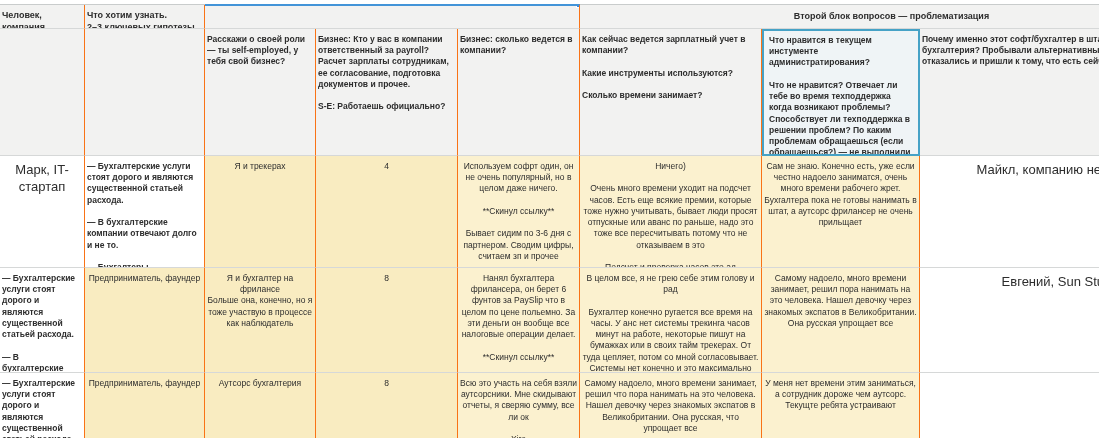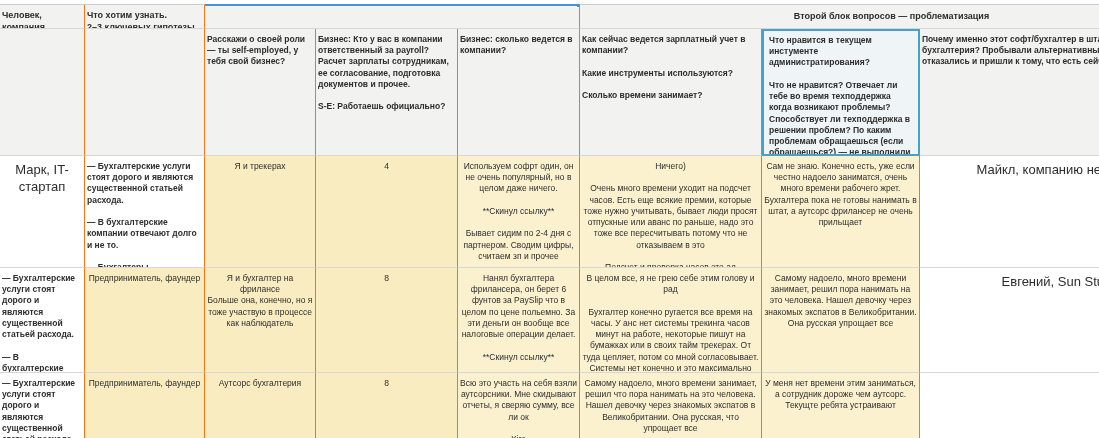--- a/index.html
+++ b/index.html
@@ -88,21 +88,21 @@
 
 — В бухгалтерские компании отвечают долго и не то.
 
 — Бухгалтеры-консалтеры ошибаются в расчетах или опаздывают с подготовкой документов, из-за чего предприниматель вынужден платить штраф.</div>
     <div class="cell ans cream-a">Я и трекерах</div>
     <div class="cell ans cream-a">4</div>
     <div class="cell ans cream-b">Используем софрт один, он не очень популярный, но в целом даже ничего.
 
 **Скинул ссылку**
 
-Бывает сидим по 2-4 дня с партнером. Сводим цифры, считаем зп и прочее</div>
+Бывает сидим по 3-6 дня с партнером. Сводим цифры, считаем зп и прочее</div>
     <div class="cell ans cream-b">Ничего)
 
 Очень много времени уходит на подсчет часов. Есть еще всякие премии, которые тоже нужно учитывать, бывает люди просят отпускные или аванс по раньше, надо это тоже все пересчитывать потому что не отказываем в это
 
 Подсчет и проверка часов это ад
 
 Только если нашего времени ждет</div>
     <div class="cell ans cream-b">Сам не знаю. Конечно есть, уже если честно надоело заниматся, очень много времени рабочего жрет. Бухгалтера пока не готовы нанимать в штат, а аутсорс фрилансер не очень прильщает</div>
 
     <div class="cell person">Майкл, компанию не назвал</div>

